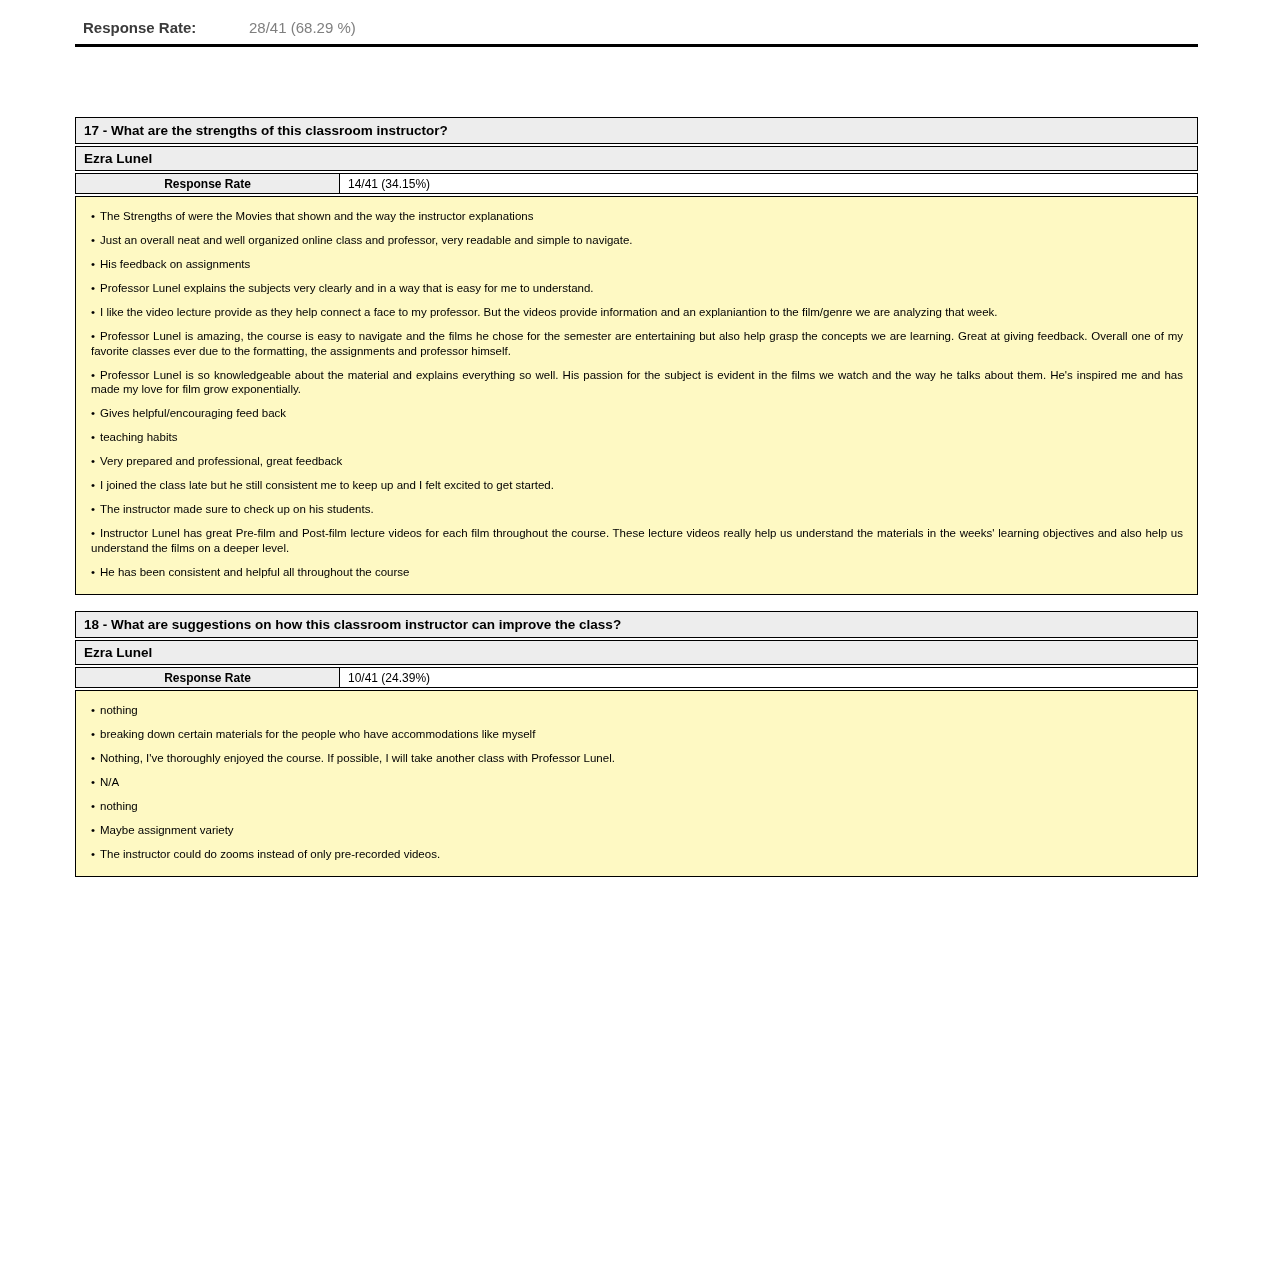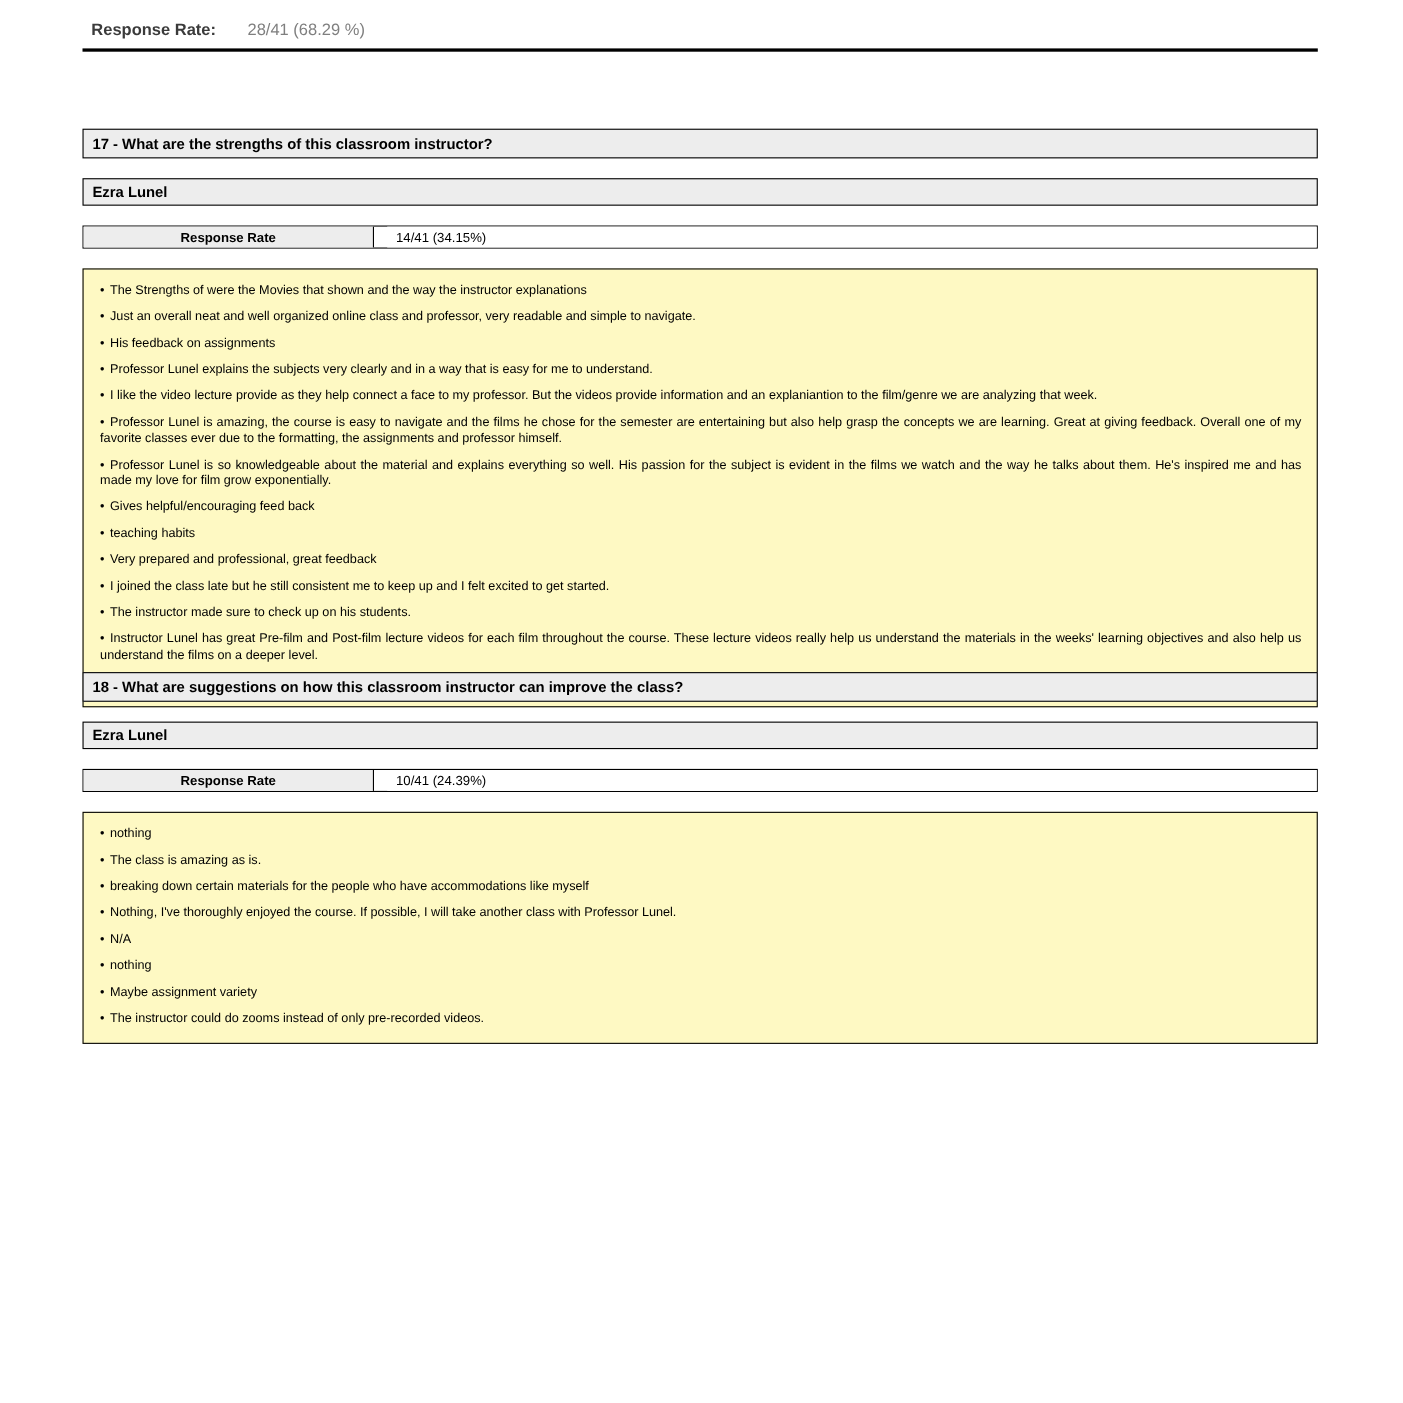--- a/index.html
+++ b/index.html
@@ -6,35 +6,35 @@
   html, body { background: #ffffff; }
   body {
     width: 1275px; height: 1275px;
     font-family: "Liberation Sans", sans-serif;
     overflow: hidden;
     position: relative;
   }
   .page { position: absolute; left: 0; top: 0; width: 1275px; height: 1275px; background: #fff; }
 
   
-  .hdr-row { position: absolute; left: 83px; display: flex; white-space: nowrap; }
+  .hdr-row { position: absolute; left: 83px; display: flex; white-space: nowrap; gap: 24px; }
   .hdr-row-clipped { top: -14px; }
   .hdr-row2 { top: 19px; }
   .hdr-label { width: 142px; font-weight: bold; font-size: 15px; color: #3b3b3b; }
   .hdr-value { font-size: 15px; color: #7f7f7f; }
   .hdr-rule { position: absolute; left: 75px; top: 44px; width: 1123px; height: 3px; background: #000; }
 
   
   .question-block { position: absolute; left: 75px; width: 1123px; }
   .qb-17 { top: 117px; }
   .qb-18 { top: 611px; border-radius: 12px; }
-  .qrow { border: 1.5px solid #000; margin-bottom: 18px; background: #ededed; }
+  .qrow { border: 1.5px solid #000; margin-bottom: 2px; background: #ededed; }
   .qtitle { font-weight: bold; font-size: 13.5px; color: #000; padding: 5px 8px; }
   .qinstructor { font-weight: bold; font-size: 13.5px; color: #000; padding: 4px 8px; }
-  .qrr { display: flex; padding: 0; background: #fff; gap: 12px; }
+  .qrr { display: flex; padding: 0; background: #fff; }
   .qrr-label {
     width: 264px; background: #ededed; border-right: 1.5px solid #000;
     text-align: center; font-weight: bold; font-size: 12px; padding: 2.5px 0;
   }
   .qrr-value { flex: 1; font-size: 12px; padding: 2.5px 8px; background: #fff; }
   .qcontent { background: #fef9c3; border: 1.5px solid #000; padding: 12px 14px 5px 15px; }
   .bullet-item {
     font-size: 11.5px; line-height: 14.5px; color: #000;
     margin-bottom: 9.5px; text-align: justify;
   }
@@ -99,21 +99,20 @@
     <div class="qrow qinstructor">Ezra Lunel</div>
     <div class="qrow qrr">
       <div class="qrr-label">Response Rate</div>
       <div class="qrr-value">10/41 (24.39%)</div>
     </div>
     <div class="qcontent">
 
 
         <div class="bullet-item"><span class="bullet-dot">•</span><span>nothing</span></div>
 
-        <div class="bullet-item"><span class="bullet-dot">•</span><span>The class is amazing as is.</span></div>
 
         <div class="bullet-item"><span class="bullet-dot">•</span><span>breaking down certain materials for the people who have accommodations like myself</span></div>
 
         <div class="bullet-item"><span class="bullet-dot">•</span><span>Nothing, I've thoroughly enjoyed the course. If possible, I will take another class with Professor Lunel.</span></div>
 
         <div class="bullet-item"><span class="bullet-dot">•</span><span>N/A</span></div>
 
         <div class="bullet-item"><span class="bullet-dot">•</span><span>nothing</span></div>
 
         <div class="bullet-item"><span class="bullet-dot">•</span><span>Maybe assignment variety</span></div>

